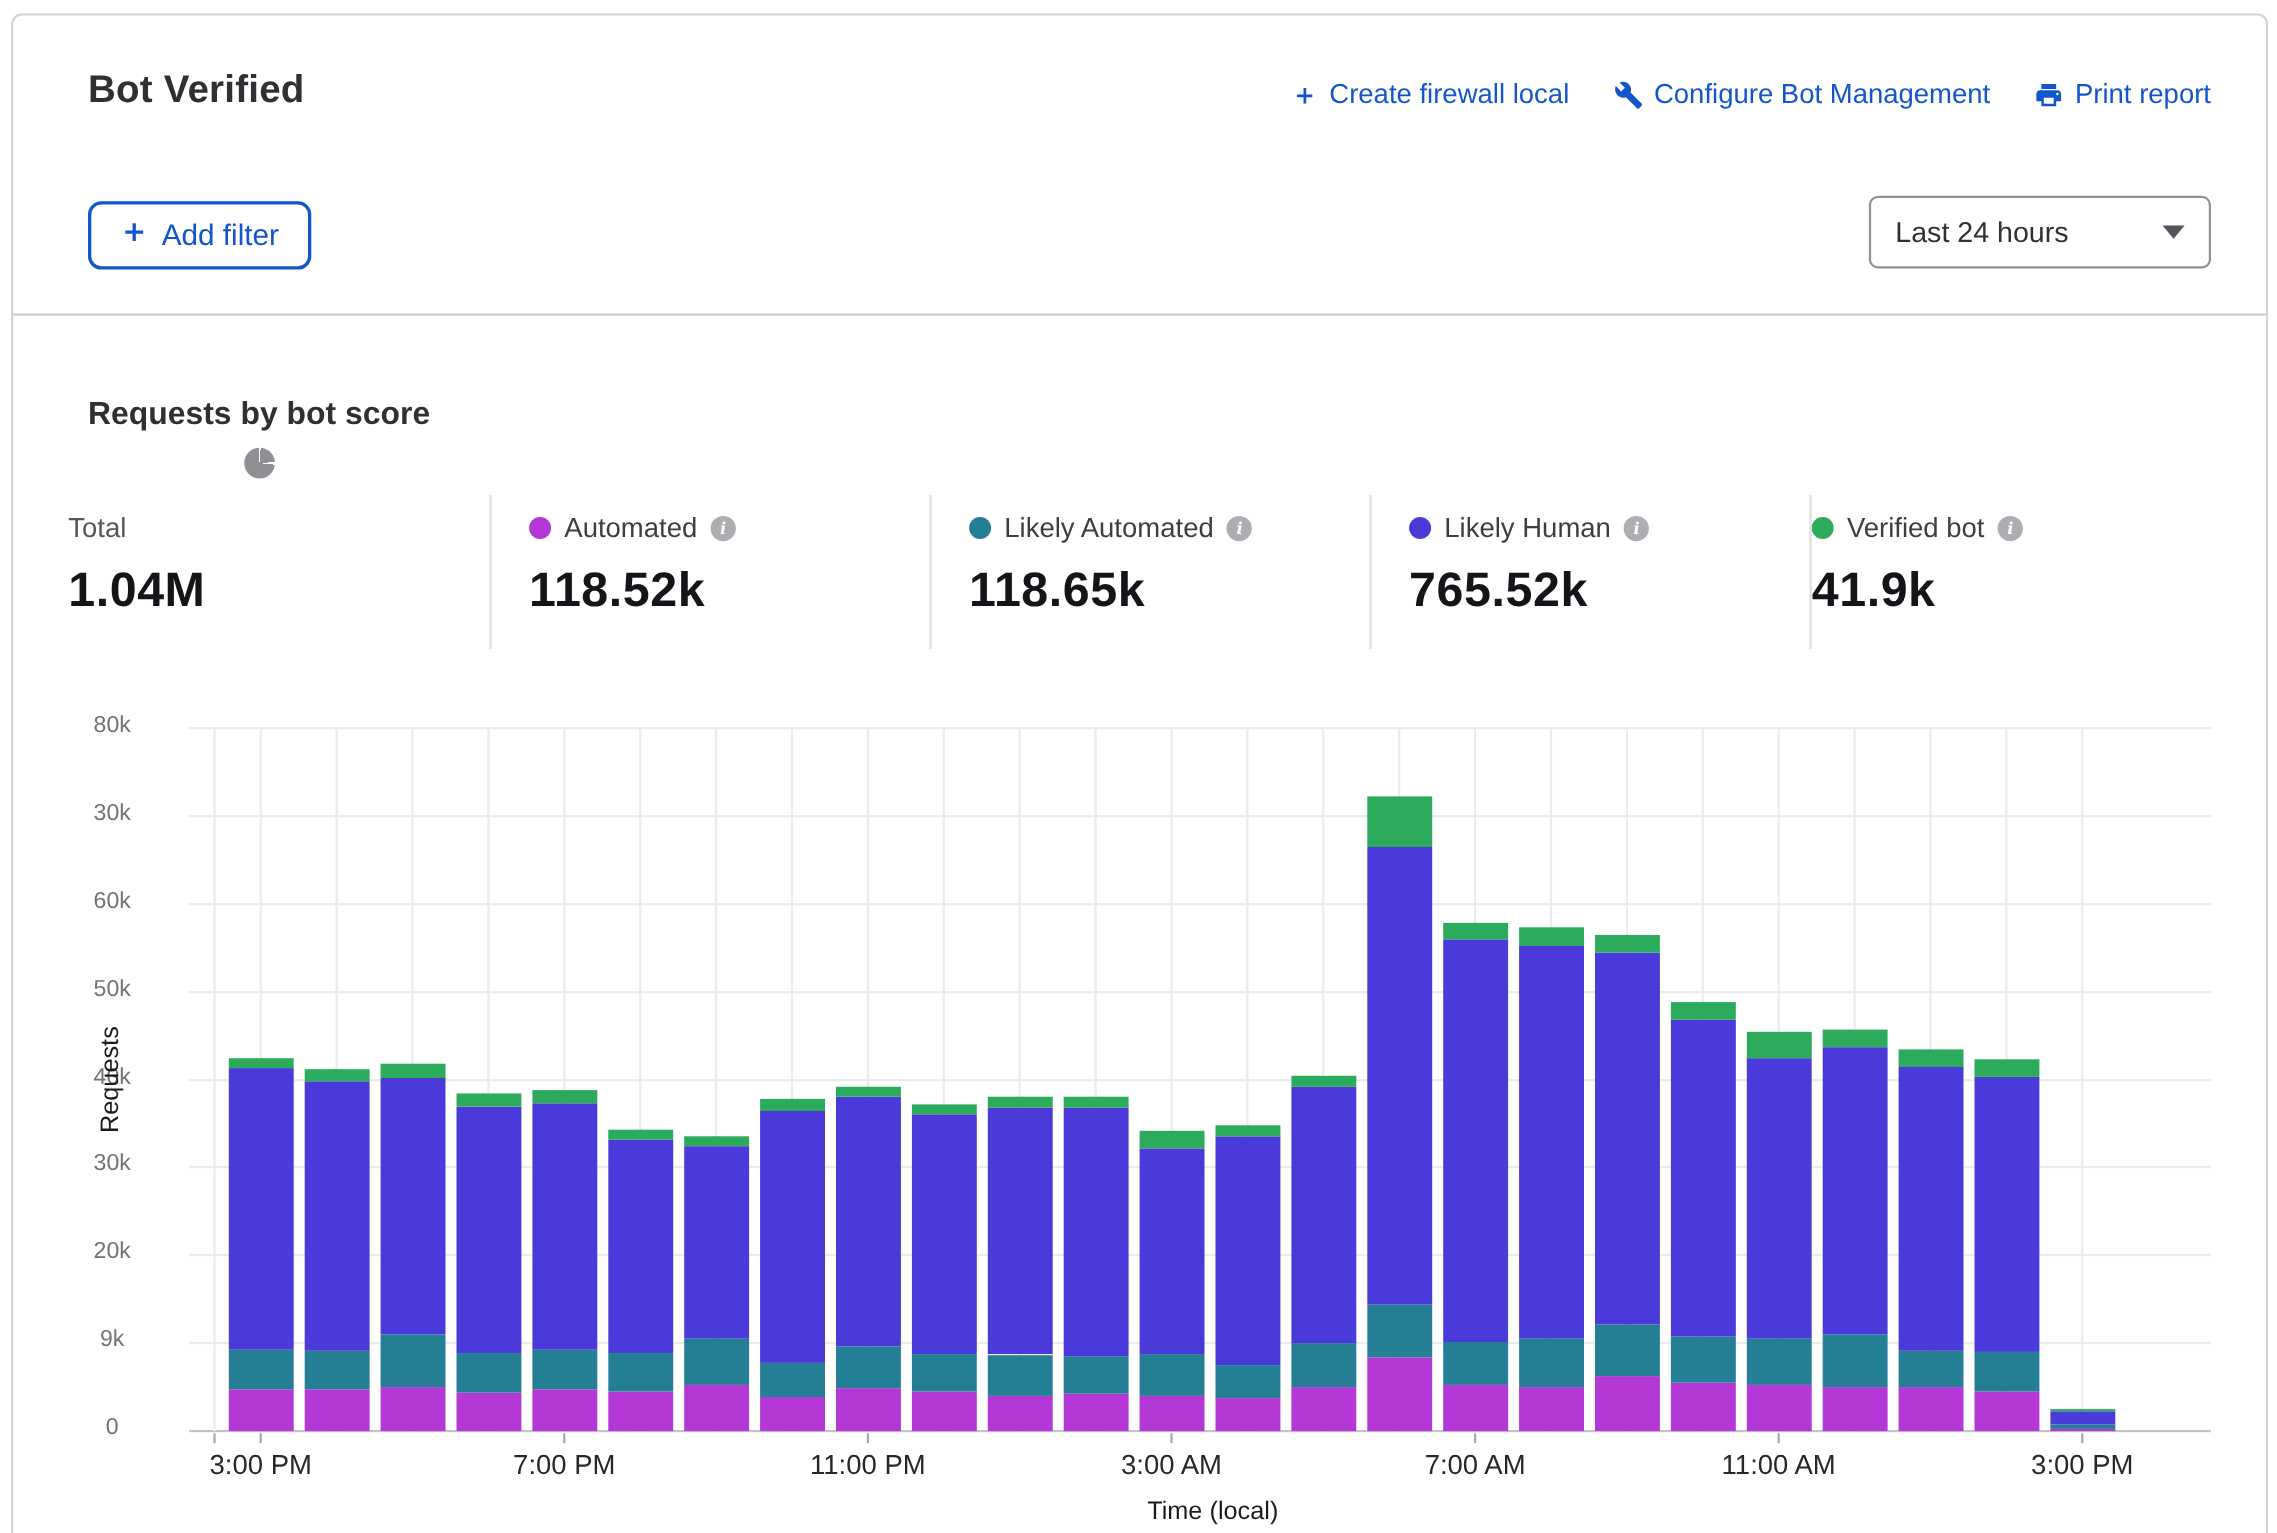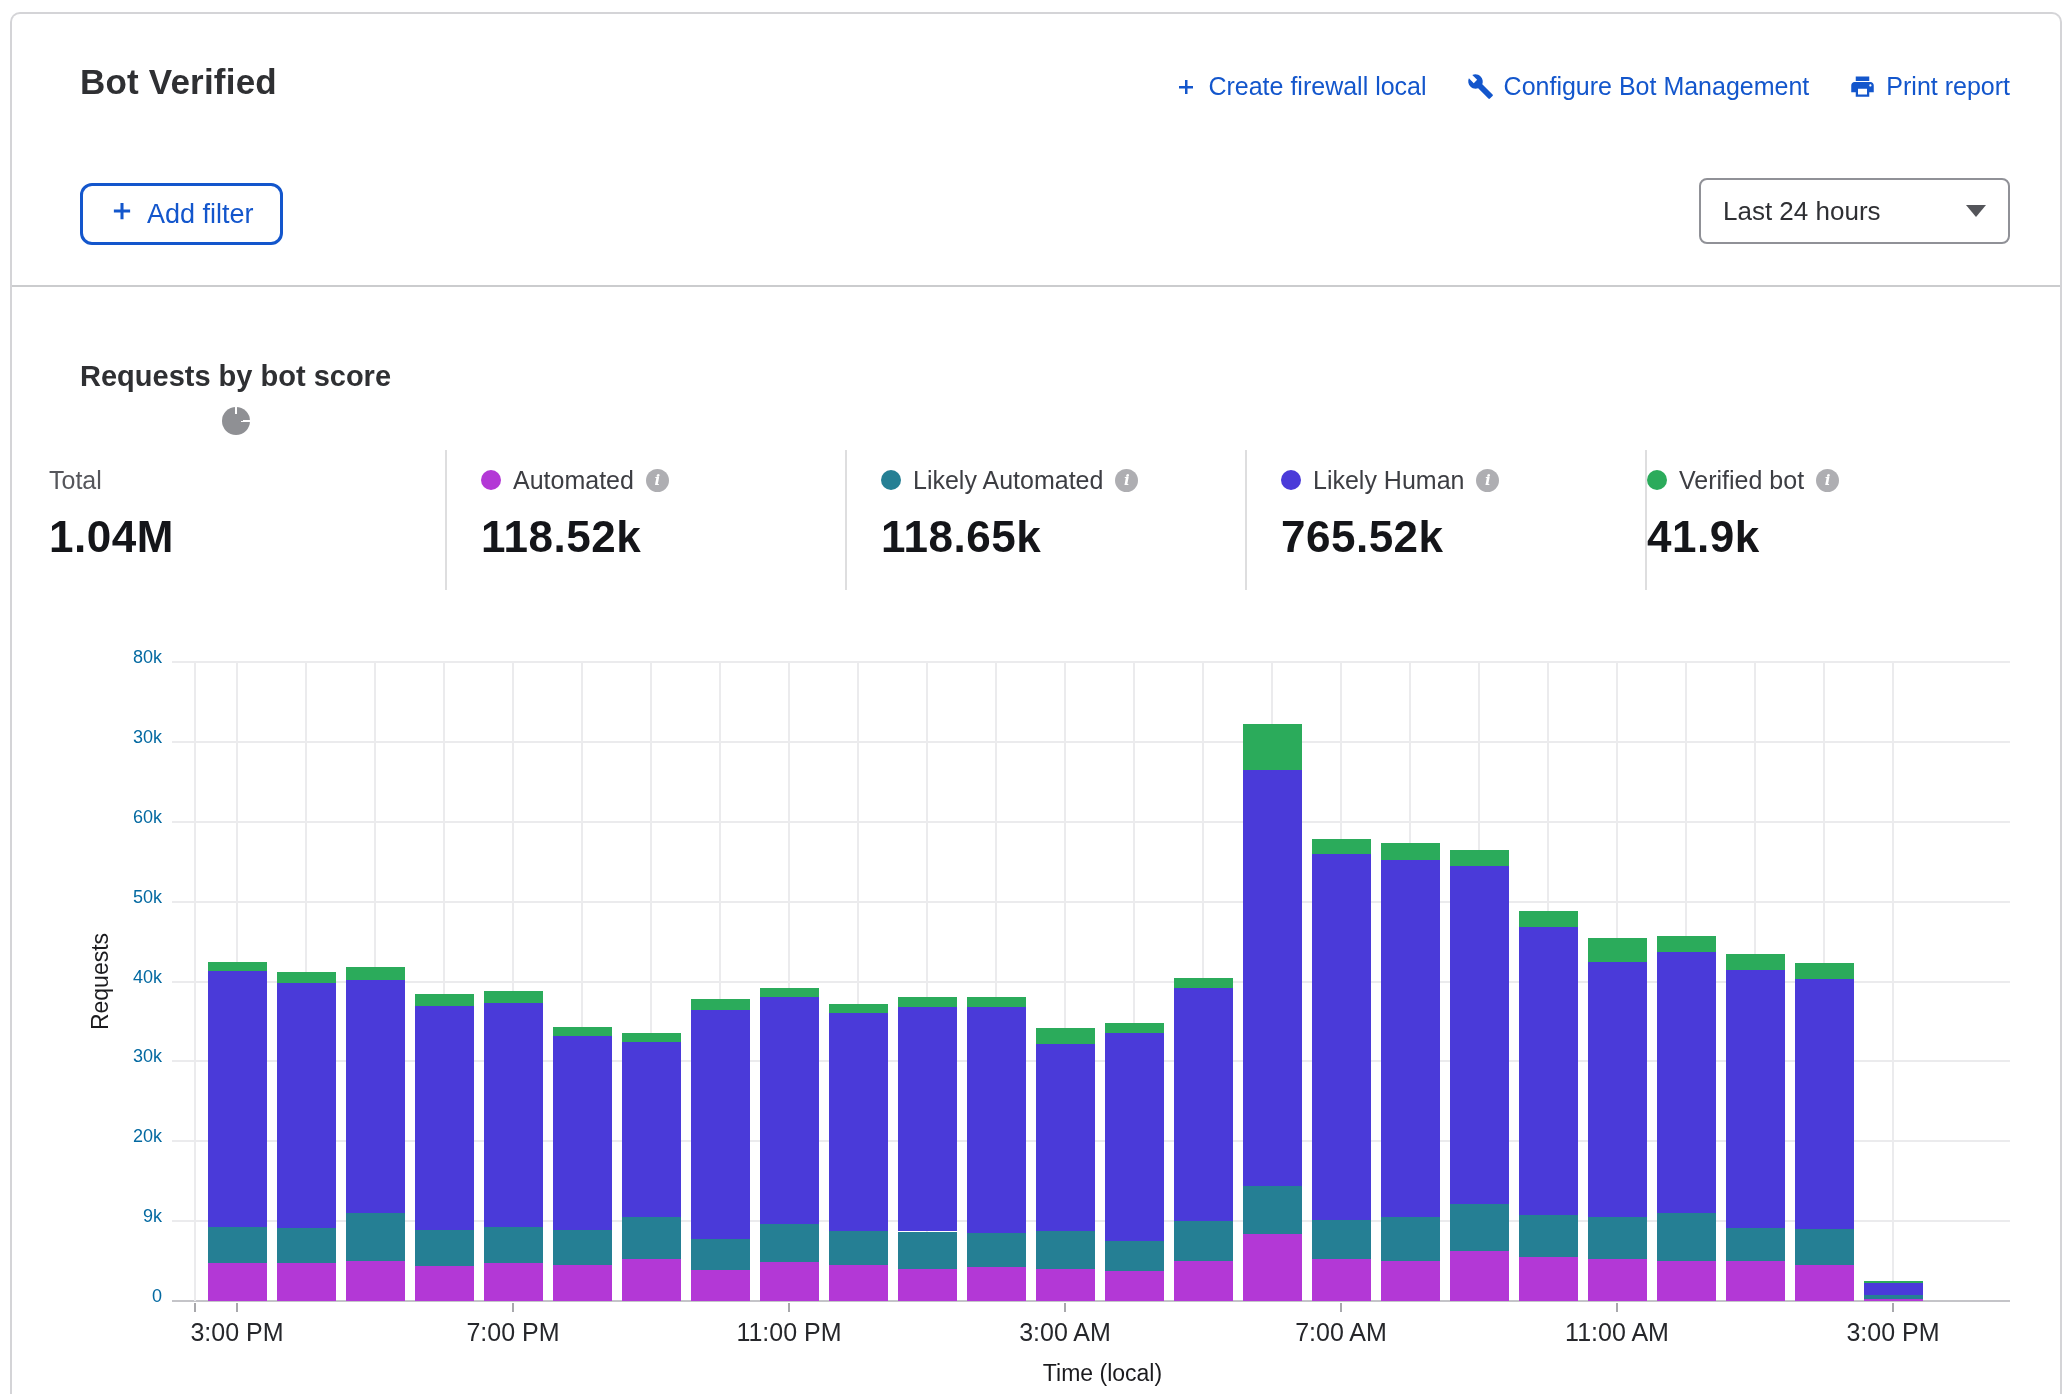--- a/index.html
+++ b/index.html
@@ -33,21 +33,21 @@
   .dot{width:20px;height:20px;border-radius:50%;}
   .stat .lbl{font-size:25px;color:#3d3e43;}
   .stat.first .lbl{color:#55565b;}
   .info{width:23px;height:23px;border-radius:50%;background:#aeaeb2;color:#fff;display:flex;
         align-items:center;justify-content:center;font-size:15px;font-weight:700;
         font-family:"DejaVu Serif", serif;font-style:italic;}
   .stat .val{margin-top:16px;font-size:44px;font-weight:700;color:#141519;letter-spacing:.5px;}
   .hgrid{position:absolute;height:2px;background:#ebebed;}
   .hgrid.axis{background:#c4c4c8;}
   .vgrid{position:absolute;width:2px;background:#ebebed;}
-  .ylab{position:absolute;width:120px;text-align:right;font-size:18px;color:#0369a1;}
+  .ylab{position:absolute;width:120px;text-align:center;font-size:21px;color:#737373;}
   .xlab{position:absolute;width:180px;text-align:center;font-size:25px;color:#26272b;}
   .xtick{position:absolute;width:2px;height:9px;background:#a8a8ac;}
   .seg{position:absolute;}
   .axis-title{position:absolute;font-size:23px;color:#1b1b1e;text-align:center;}
 </style>
 </head>
 <body>
 
 <div class="page">
   <div class="card">
@@ -96,21 +96,21 @@
         <span class="caret"></span>
       </div>
     </div>
 
     <div class="section-head">
       <h2>Requests by bot score</h2>
       <span class="pie"></span>
     </div>
 
     <div class="stats" id="stats">
-        <div class="stat first" style="width: 433px; padding-left: 37px;">
+        <div class="stat first" style="width: 433px; padding-left: 50px;">
           <div class="lrow">
             <div class="lbl">Total</div>
           </div>
           <div class="val">1.04M</div>
         </div>
         <div class="stat" style="width: 400px; padding-left: 34px; border-left: 2px solid rgb(222, 222, 223);">
           <div class="lrow">
             <div class="dot" style="background: rgb(179, 56, 214);"></div>
             <div class="lbl">Automated</div>
             <div class="info">i</div>

